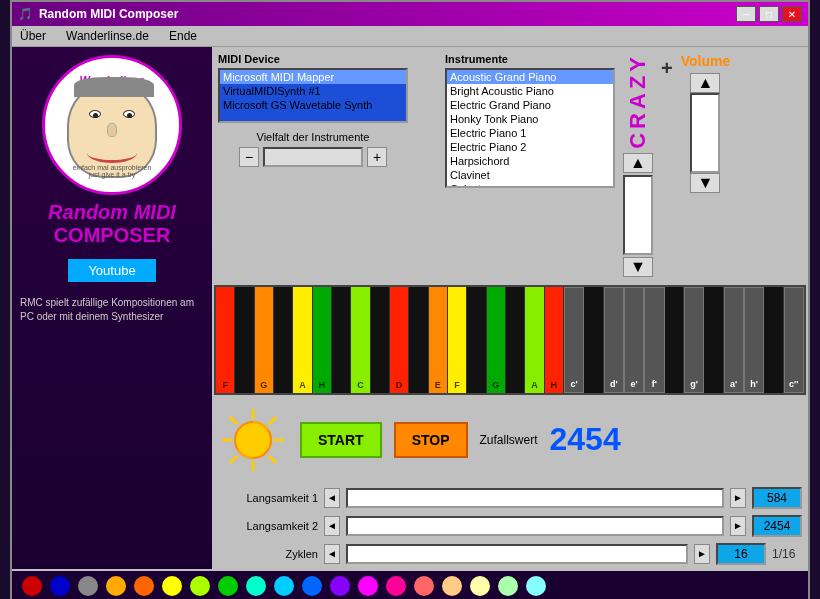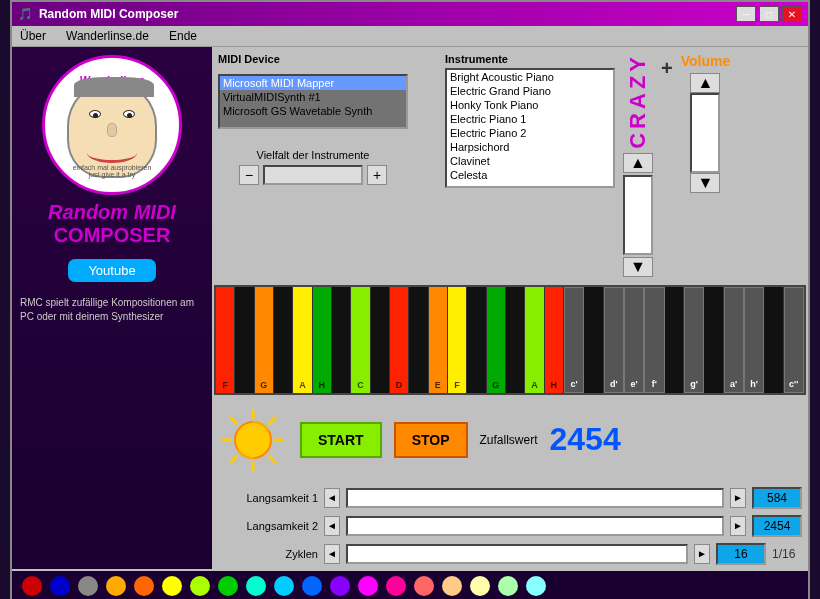--- a/index.html
+++ b/index.html
@@ -88,21 +88,21 @@
       font-weight: bold;
       color: #cc00cc;
     }
     #youtube-btn {
       background: #00aaff;
       color: white;
       border: none;
       padding: 4px 20px;
       font-size: 13px;
       cursor: pointer;
-      border-radius: 7px;
+      border-radius: 0;
       margin: 6px 0;
     }
     #description-text {
       font-size: 10px;
       color: #cccccc;
       text-align: left;
       margin-top: 8px;
       line-height: 1.4;
     }
     #description-text .highlight {
@@ -125,39 +125,38 @@
       flex-direction: column;
     }
     .section-label {
       font-size: 11px;
       font-weight: bold;
       margin-bottom: 3px;
     }
     #midi-listbox {
       width: 190px;
       height: 55px;
-      background: #737373;
+      background: #1d4ed8;
       border: 2px inset #999;
       overflow: hidden;
-      margin-top: 6px;
     }
     .listbox-item {
       padding: 1px 3px;
       font-size: 11px;
       cursor: pointer;
     }
     .listbox-item.selected {
       background: #6699ff;
       color: white;
     }
     #vielfalt-section {
       display: flex;
       flex-direction: column;
       align-items: center;
-      margin-top: 20px;
+      margin-top: 8px;
     }
     .vielfalt-label {
       font-size: 11px;
       margin-bottom: 4px;
     }
     #vielfalt-slider-row {
       display: flex;
       align-items: center;
       gap: 4px;
     }
@@ -537,20 +536,21 @@
               <div class="slider-btn">−</div>
               <div id="vielfalt-slider"></div>
               <div class="slider-btn">+</div>
             </div>
           </div>
         </div>
 
         <div id="instrumente-section">
           <div class="section-label">Instrumente</div>
           <div id="instrumente-listbox">
+            <div class="listbox-item selected">Acoustic Grand Piano</div>
             <div class="listbox-item">Bright Acoustic Piano</div>
             <div class="listbox-item">Electric Grand Piano</div>
             <div class="listbox-item">Honky Tonk Piano</div>
             <div class="listbox-item">Electric Piano 1</div>
             <div class="listbox-item">Electric Piano 2</div>
             <div class="listbox-item">Harpsichord</div>
             <div class="listbox-item">Clavinet</div>
             <div class="listbox-item">Celesta</div>
 
           </div>

